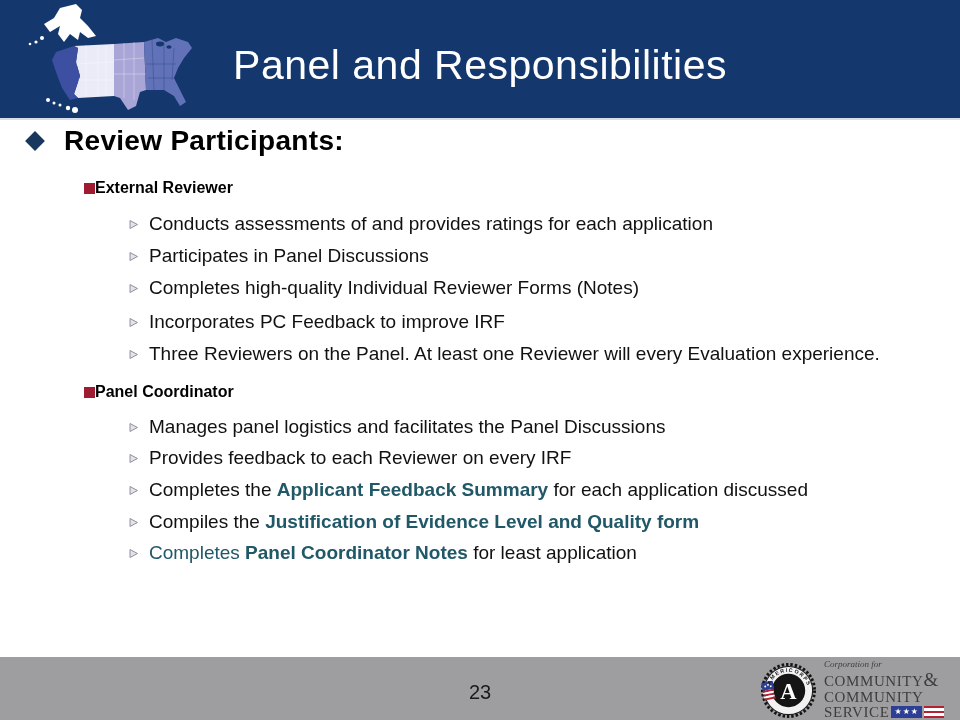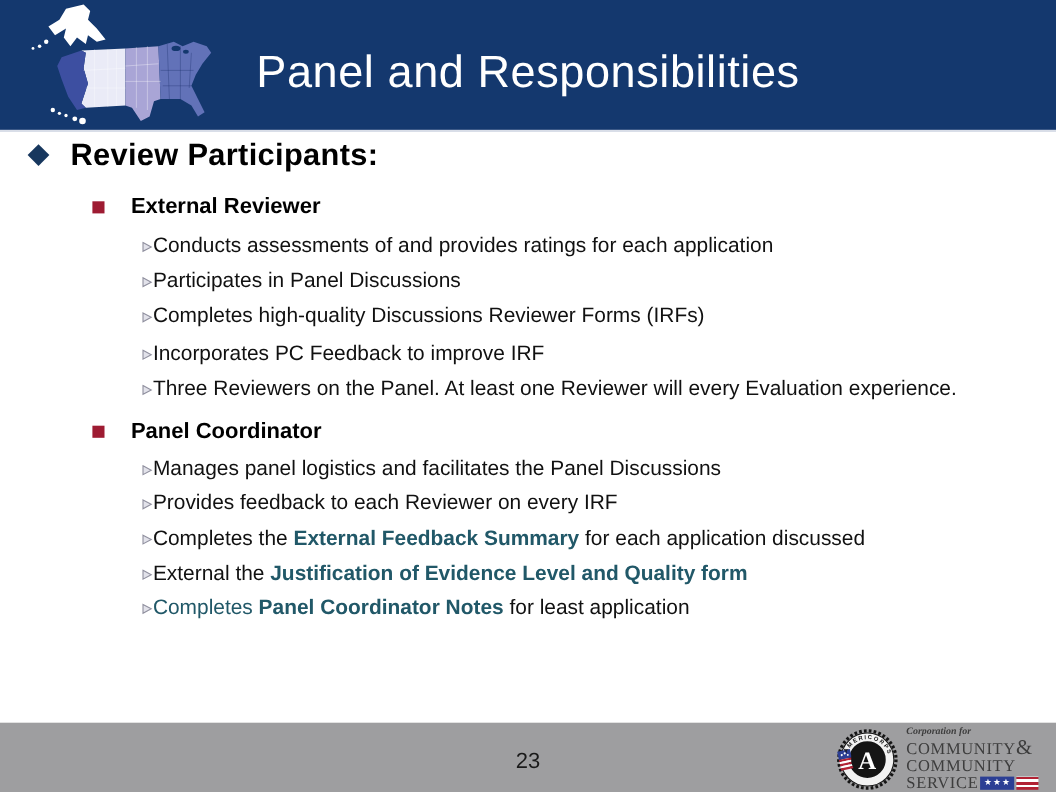--- a/index.html
+++ b/index.html
@@ -11,36 +11,36 @@
   
   .header{position:absolute;top:0;left:0;width:960px;height:118px;background:#14386E;border-bottom:2px solid #D9DEE8;}
   .title{position:absolute;left:0;top:42px;width:100%;margin:0;text-align:center;
          color:#ffffff;font-size:41px;font-weight:400;letter-spacing:.5px;}
   .map{position:absolute;left:18px;top:2px;}
 
   
   .l1{position:absolute;left:28px;height:34px;display:flex;align-items:center;gap:22px;
       font-size:28px;font-weight:bold;color:#000;letter-spacing:.3px;}
   .diamond{width:14px;height:14px;background:#17375E;transform:rotate(45deg);flex:0 0 auto;}
-  .l2{position:absolute;left:84px;height:30px;display:flex;align-items:center;gap:24px;
-      font-size:20px;font-weight:bold;color:#000;}
+  .l2{position:absolute;left:84px;height:30px;display:flex;align-items:center;gap:0;
+      font-size:16px;font-weight:bold;color:#000;}
   .sq{width:11px;height:11px;background:#9E1B32;flex:0 0 auto;}
-  .l3{position:absolute;left:128px;height:26px;display:flex;align-items:center;
+  .l3{position:absolute;left:128px;height:26px;display:flex;align-items:center;gap:10px;
       font-size:19px;color:#111;white-space:nowrap;}
   .arrow{display:flex;align-items:center;flex:0 0 auto;}
   .em{font-weight:bold;color:#215868;}
   .teal{color:#215868;}
 
   
   .footer{position:absolute;left:0;top:657px;width:960px;height:63px;background:#9E9EA0;}
   .pagenum{position:absolute;top:24px;left:0;width:100%;text-align:center;
            font-size:20px;color:#1a1a1a;}
   .logo{position:absolute;right:16px;top:3px;display:flex;align-items:center;gap:7px;}
   .logotext{font-family:"Liberation Serif",serif;color:#3d3d3d;line-height:1.02;}
-  .corp{font-style:italic;font-size:9px;margin-bottom:1px;font-weight:bold;}
+  .corp{font-style:italic;font-size:9px;margin-bottom:1px;}
   .big{font-size:15px;letter-spacing:.6px;}
   .amp{font-size:19px;}
   .svcrow{display:flex;align-items:center;gap:2px;}
   .stars{background:#2c3f94;color:#fff;font-size:8px;line-height:12px;height:12px;
          padding:0 3px;letter-spacing:1px;font-family:"Liberation Sans",sans-serif;}
   .stripes{width:20px;height:12px;
            background:repeating-linear-gradient(#b22234 0 2.4px,#ffffff 2.4px 4.8px);}
 </style>
 </head>
 <body>
@@ -119,21 +119,21 @@
         </svg>
       </span>
     <span>Participates in Panel Discussions</span>
   </div>
   <div class="l3" style="top:275px">
     <span class="arrow">
         <svg width="11" height="11">
           <path d="M2,1.5 L9.5,5.5 L2,9.5 Z" fill="#e2e2ea" stroke="#90909f" stroke-width="1"></path>
         </svg>
       </span>
-    <span>Completes high-quality Discussions Reviewer Forms (IRFs)</span>
+    <span>Completes high-quality Individual Reviewer Forms (Notes)</span>
   </div>
   <div class="l3" style="top:309px">
     <span class="arrow">
         <svg width="11" height="11">
           <path d="M2,1.5 L9.5,5.5 L2,9.5 Z" fill="#e2e2ea" stroke="#90909f" stroke-width="1"></path>
         </svg>
       </span>
     <span>Incorporates PC Feedback to improve IRF</span>
   </div>
   <div class="l3" style="top:341px">
@@ -165,29 +165,29 @@
         </svg>
       </span>
     <span><span>Provides feedback to each Reviewer on every IRF</span><span class="em"></span><span></span></span>
   </div>
   <div class="l3" style="top:477px">
     <span class="arrow">
         <svg width="11" height="11">
           <path d="M2,1.5 L9.5,5.5 L2,9.5 Z" fill="#e2e2ea" stroke="#90909f" stroke-width="1"></path>
         </svg>
       </span>
-    <span><span>Completes the </span><span class="em">External Feedback Summary</span><span> for each application discussed</span></span>
+    <span><span>Completes the </span><span class="em">Applicant Feedback Summary</span><span> for each application discussed</span></span>
   </div>
   <div class="l3" style="top:509px">
     <span class="arrow">
         <svg width="11" height="11">
           <path d="M2,1.5 L9.5,5.5 L2,9.5 Z" fill="#e2e2ea" stroke="#90909f" stroke-width="1"></path>
         </svg>
       </span>
-    <span><span>External the </span><span class="em">Justification of Evidence Level and Quality form</span><span></span></span>
+    <span><span>Compiles the </span><span class="em">Justification of Evidence Level and Quality form</span><span></span></span>
   </div>
   <div class="l3" style="top:540px">
     <span class="arrow">
         <svg width="11" height="11">
           <path d="M2,1.5 L9.5,5.5 L2,9.5 Z" fill="#e2e2ea" stroke="#90909f" stroke-width="1"></path>
         </svg>
       </span>
     <span><span class="teal">Completes </span><span class="em">Panel Coordinator Notes</span><span> for least application</span></span>
   </div>
 

